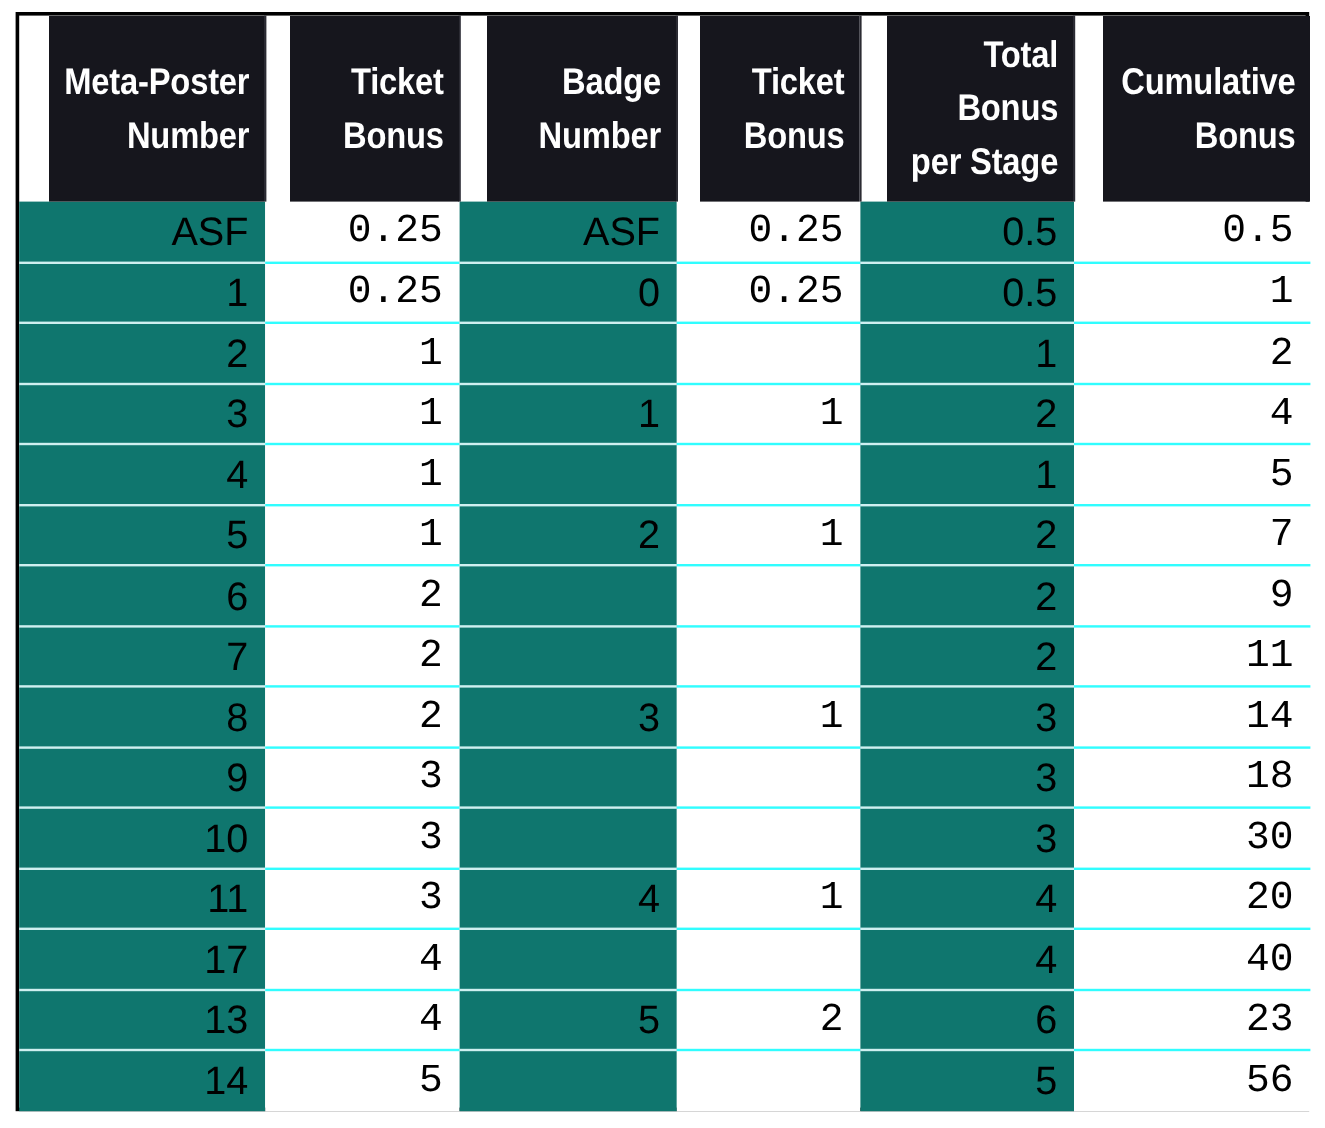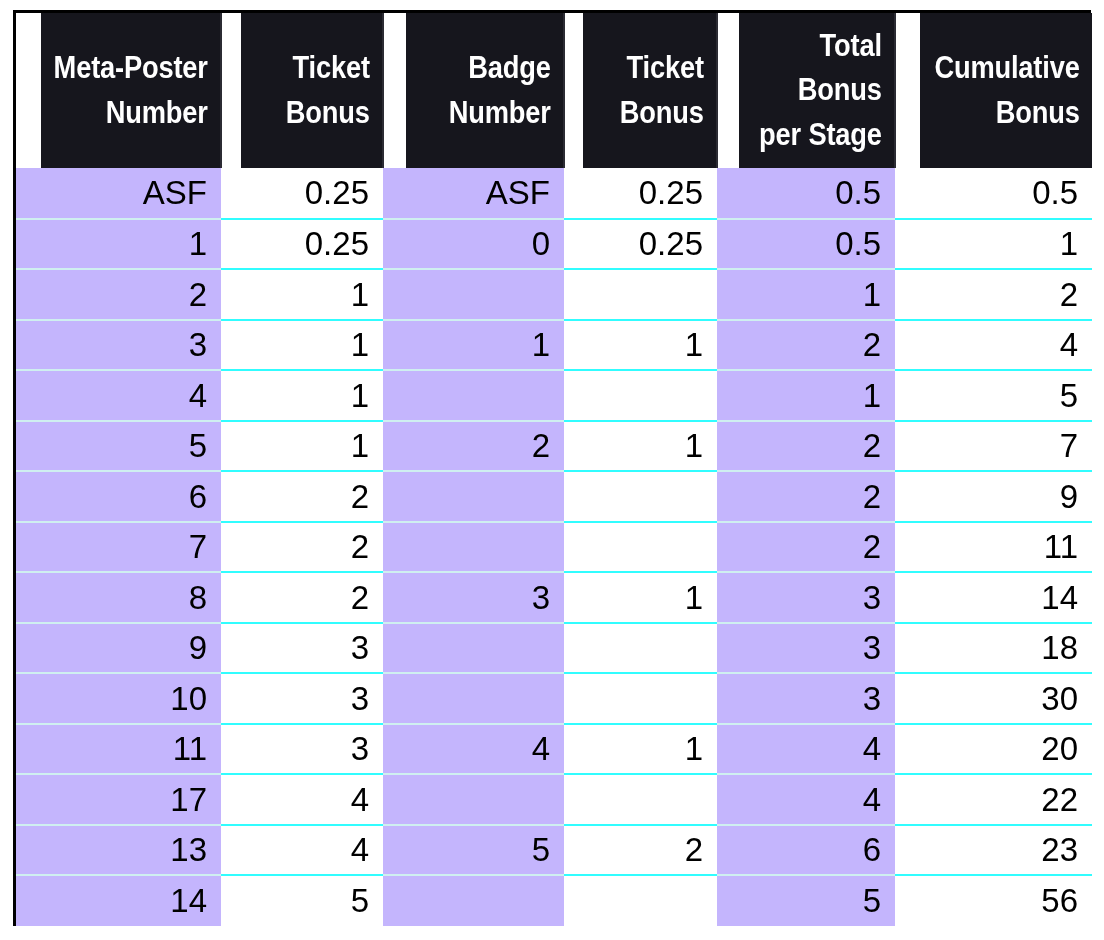--- a/index.html
+++ b/index.html
@@ -71,25 +71,25 @@
     line-height: 1;
     box-sizing: border-box;
     border-top: 2px solid #d9d9d9;
     font-family: "Liberation Sans", sans-serif;
   }
   tbody tr:first-child td {
     border-top: none;
   }
 
   
-  tbody td.cyan  { background: #c4b5fd; }
+  tbody td.cyan  { background: #0f766e; }
   tbody td.white { background: #ffffff; }
 
   tbody td.cyan  { border-top-color: #cfeff0; }
-  tbody td.white { border-top-color: #31fdff; }
+  tbody td.white { border-top-color: #31fdff; font-family: Liberation Mono, monospace; }
 
   tbody tr:first-child td.cyan,
   tbody tr:first-child td.white { border-top: none; }
 </style>
 </head>
 <body>
 
 <div id="table-wrap">
   <table class="bonus-table">
     <colgroup>
@@ -212,21 +212,21 @@
           <td class="white">1</td>
           <td class="cyan">4</td>
           <td class="white">20</td>
         </tr>
         <tr>
           <td class="cyan">17</td>
           <td class="white">4</td>
           <td class="cyan"></td>
           <td class="white"></td>
           <td class="cyan">4</td>
-          <td class="white">22</td>
+          <td class="white">40</td>
         </tr>
         <tr>
           <td class="cyan">13</td>
           <td class="white">4</td>
           <td class="cyan">5</td>
           <td class="white">2</td>
           <td class="cyan">6</td>
           <td class="white">23</td>
         </tr>
         <tr>

